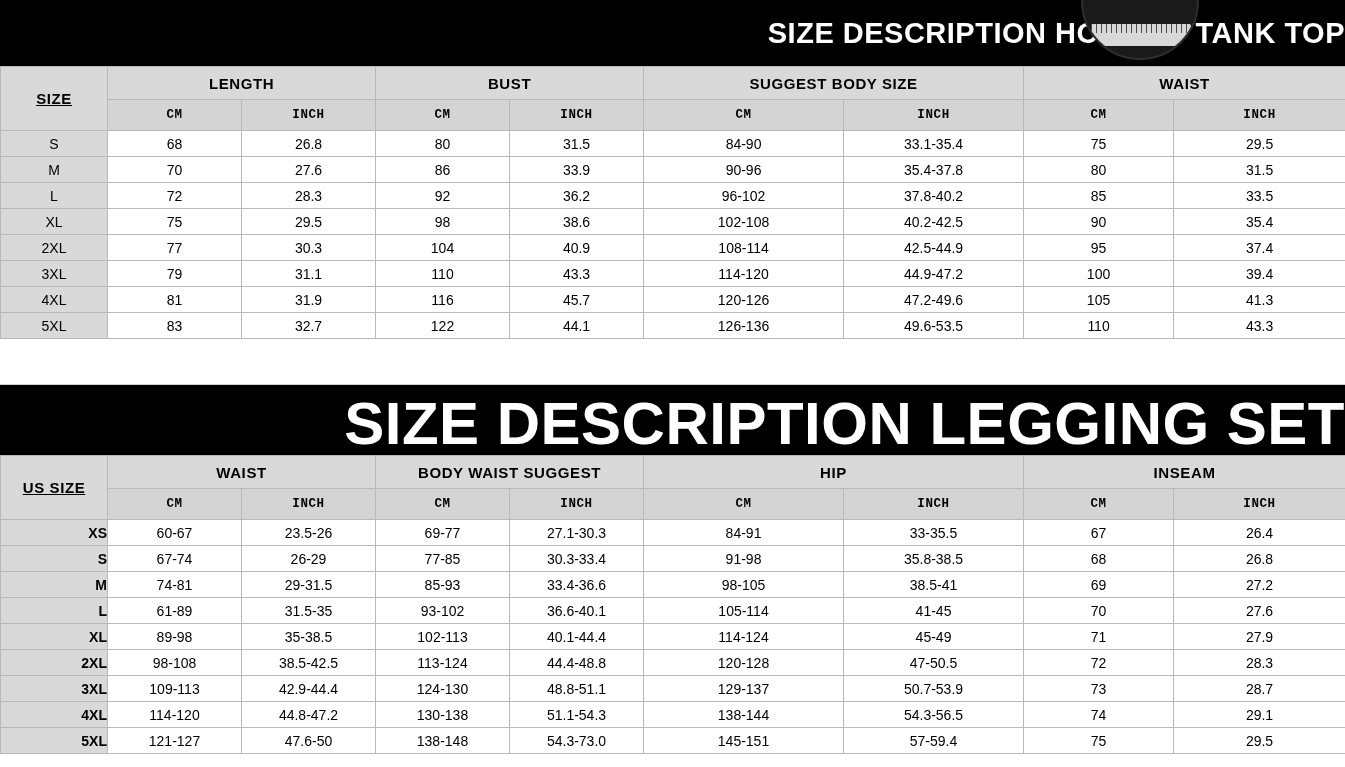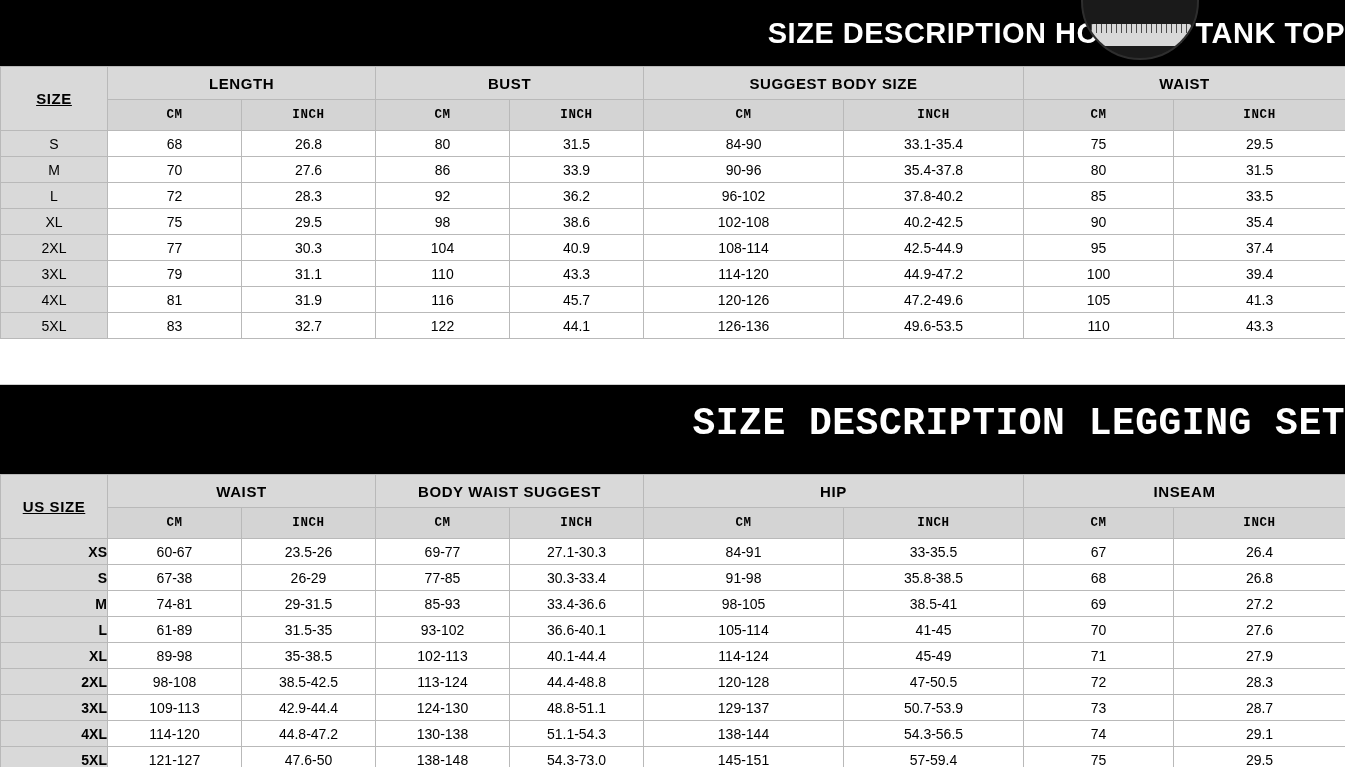--- a/index.html
+++ b/index.html
@@ -25,24 +25,23 @@
     font-weight: bold;
     letter-spacing: 0.5px;
     position: relative;
   }
   .banner-1 {
     height: 66px;
     line-height: 66px;
     font-size: 29px;
   }
   .banner-2 {
-    height: 89px;
+    height: 70px;
     line-height: 78px;
-    font-size: 38px;
-    font-family: Liberation Mono, monospace;
+    font-size: 60px;
   }
   .tag-deco {
     position: absolute;
     right: 146px;
     top: -58px;
     width: 118px;
     height: 118px;
     border-radius: 50%;
     background: #1a1a1a;
     border: 2px solid #2e2e2e;
@@ -302,21 +301,21 @@
         <td>23.5-26</td>
         <td>69-77</td>
         <td>27.1-30.3</td>
         <td>84-91</td>
         <td>33-35.5</td>
         <td>67</td>
         <td>26.4</td>
       </tr>
       <tr>
         <td class="rowlabel">S</td>
-        <td>67-38</td>
+        <td>67-74</td>
         <td>26-29</td>
         <td>77-85</td>
         <td>30.3-33.4</td>
         <td>91-98</td>
         <td>35.8-38.5</td>
         <td>68</td>
         <td>26.8</td>
       </tr>
       <tr>
         <td class="rowlabel">M</td>

